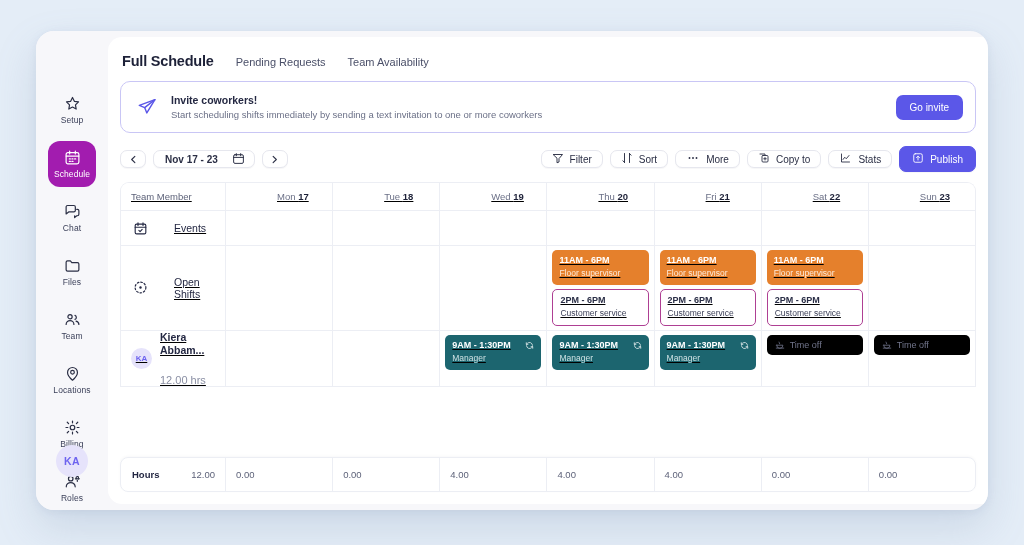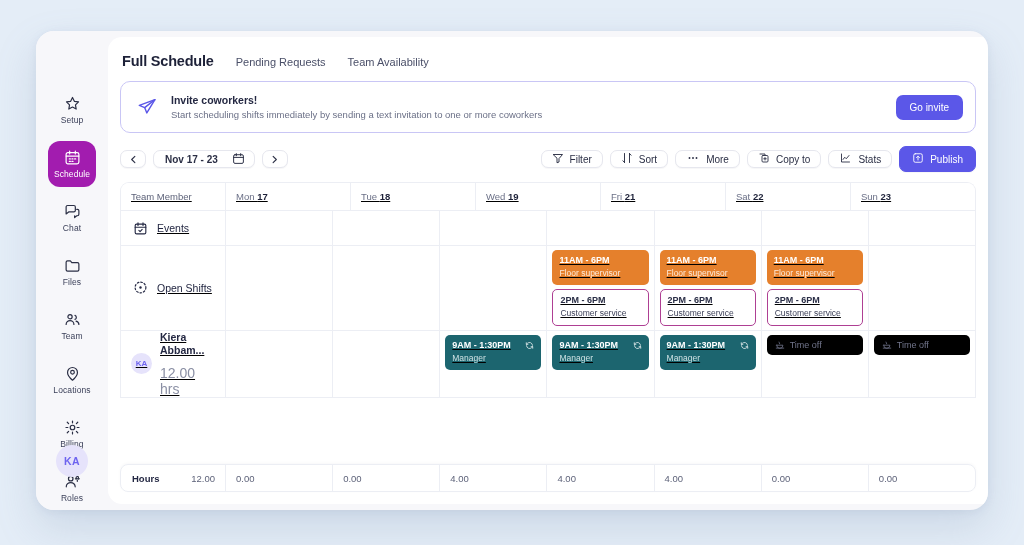--- a/index.html
+++ b/index.html
@@ -142,47 +142,47 @@
   .grid-row.head { background: #fff; border-bottom: 1px solid #eceef4; }
   .cell {
     border-right: 1px solid #eceef4;
     min-width: 0;
   }
   .cell:last-child { border-right: none; }
   .col-member { flex: 0 0 105px; }
   .col-day { flex: 1 1 0; }
 
   .head .cell { padding: 8px 10px; font-size: 9.5px; color: #5d6279; }
-  .head .day-dow { color: #6b7087; }
+  .head .day-dow { color: #6b7087; margin-left: 41px; }
   .head .day-num { color: #1d2138; font-weight: bold; }
 
   .row-events { border-bottom: 1px solid #eceef4; }
   .row-events .cell { height: 34px; }
   .row-open { border-bottom: 1px solid #eceef4; }
   .row-open .cell { min-height: 78px; }
   .row-member { border-bottom: 1px solid #eceef4; }
   .row-member .cell { min-height: 43px; }
 
   .rowlabel {
-    display: flex; align-items: center; gap: 9px;
+    display: flex; align-items: center; gap: 26px;
     height: 100%;
     padding: 0 12px;
     font-size: 10.5px; color: #232742;
   }
   .rowlabel .lbl-txt { font-weight: normal; }
   .member-label { display: flex; align-items: center; gap: 8px; padding: 0 10px; height: 100%; }
   .member-avatar {
     width: 21px; height: 21px; border-radius: 50%;
     background: #e6e3fb; color: #6d63ef;
     font-size: 8px; font-weight: bold;
     display: flex; align-items: center; justify-content: center;
     flex: 0 0 auto;
   }
   .member-name { font-size: 10.5px; color: #232742; font-weight: bold; line-height: 1.25; }
-  .member-hours { font-size: 14px; color: #8a8fa4; margin-top: 8px; }
+  .member-hours { font-size: 11px; color: #8a8fa4; margin-top: 17px; }
 
   .daycell-inner { padding: 4px 5px; display: flex; flex-direction: column; gap: 4px; }
 
   .shift {
     border-radius: 5px;
     padding: 5px 7px 6px 7px;
     font-size: 9px;
     line-height: 1.25;
     cursor: pointer;
     position: relative;
@@ -207,21 +207,21 @@
   }
 
   
   #hours-bar {
     position: absolute;
     left: 12px; right: 12px; bottom: 12px;
     border: 1px solid #eceef4;
     border-radius: 8px;
     background: #fff;
     display: flex;
-    height: 28px;
+    height: 35px;
     box-shadow: 0 -1px 3px rgba(30,35,60,0.03);
   }
   #hours-bar .cell { display: flex; align-items: center; height: 100%; }
   .hours-label-cell { justify-content: space-between; padding: 0 10px 0 11px; }
   #hours-word { font-size: 9.5px; font-weight: bold; color: #232742; }
   #hours-total { font-size: 9.5px; color: #5d6279; }
   .hours-day { padding: 0 10px; font-size: 9.5px; color: #5d6279; text-align: right; }
 </style>
 </head>
 <body>
@@ -414,20 +414,21 @@
       </button>
     </div>
 
     <div id="grid-wrap">
       <div id="grid">
           <div class="grid-row head">
             <div class="cell col-member">Team Member</div>
             <div class="cell col-day"><span class="day-dow">Mon </span><span class="day-num">17</span></div>
             <div class="cell col-day"><span class="day-dow">Tue </span><span class="day-num">18</span></div>
             <div class="cell col-day"><span class="day-dow">Wed </span><span class="day-num">19</span></div>
+            <div class="cell col-day"><span class="day-dow">Thu </span><span class="day-num">20</span></div>
             <div class="cell col-day"><span class="day-dow">Fri </span><span class="day-num">21</span></div>
             <div class="cell col-day"><span class="day-dow">Sat </span><span class="day-num">22</span></div>
             <div class="cell col-day"><span class="day-dow">Sun </span><span class="day-num">23</span></div>
           </div>
           <div class="grid-row row-events">
             <div class="cell col-member">
               <div class="rowlabel">
                 <span style="display:flex;color:#232742">
                   <svg width="15" height="15" viewBox="0 0 24 24" fill="none" stroke="currentColor" stroke-width="1.8" stroke-linecap="round" stroke-linejoin="round">
                     <rect x="3.5" y="5" width="17" height="15.5" rx="2.3"></rect>

